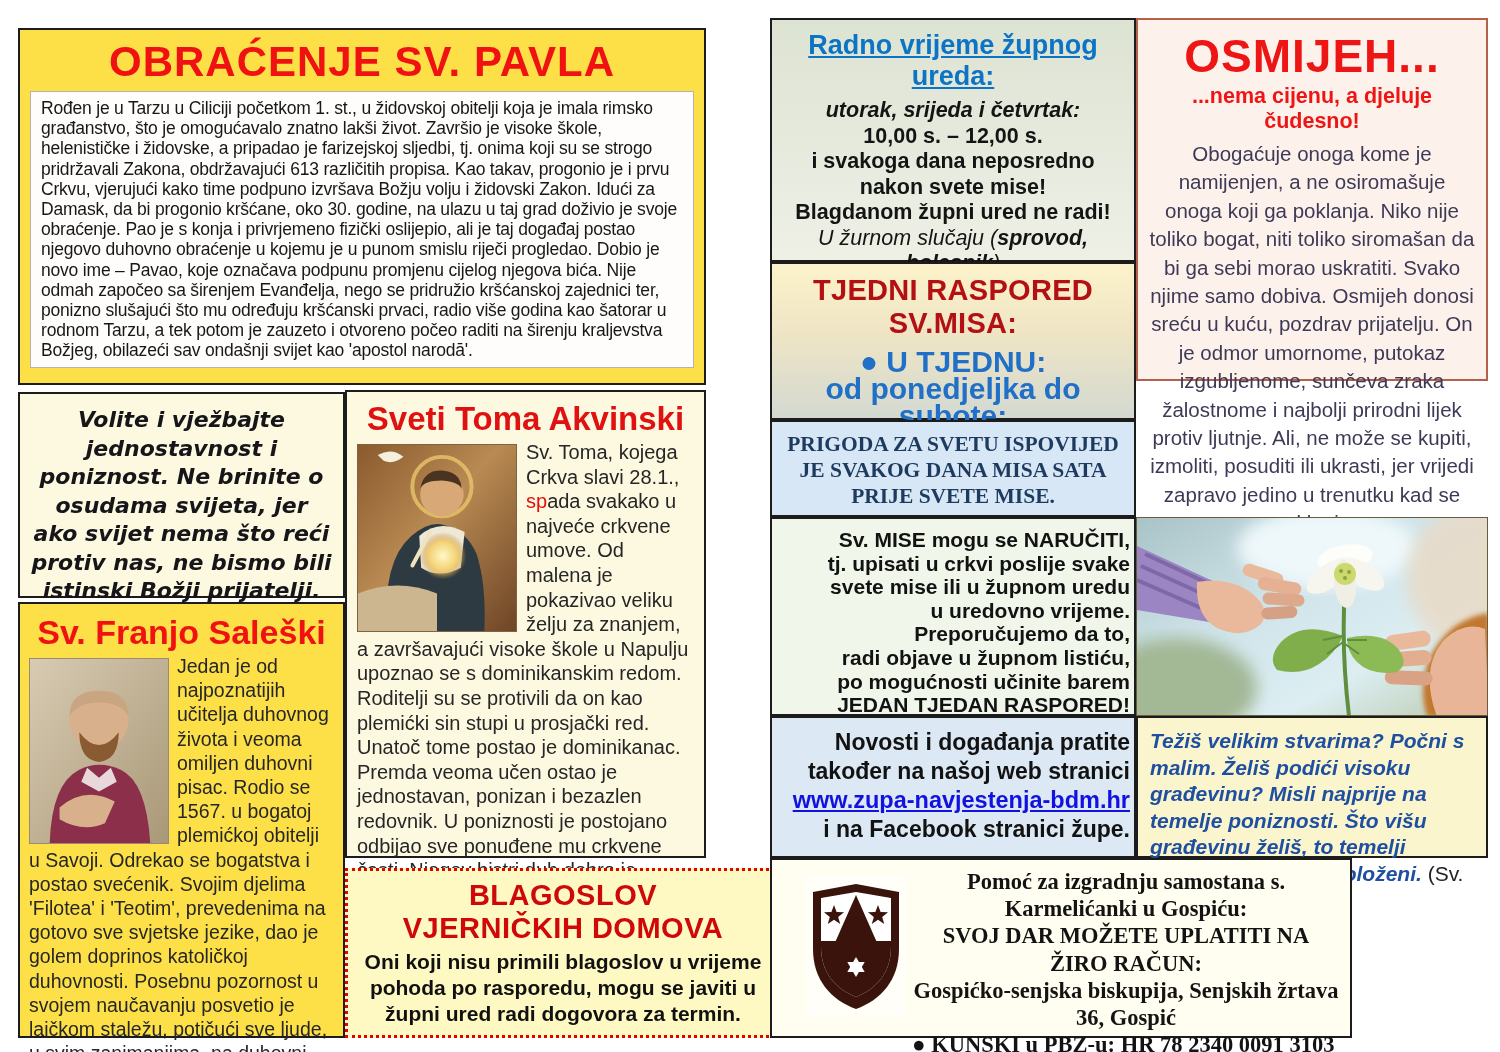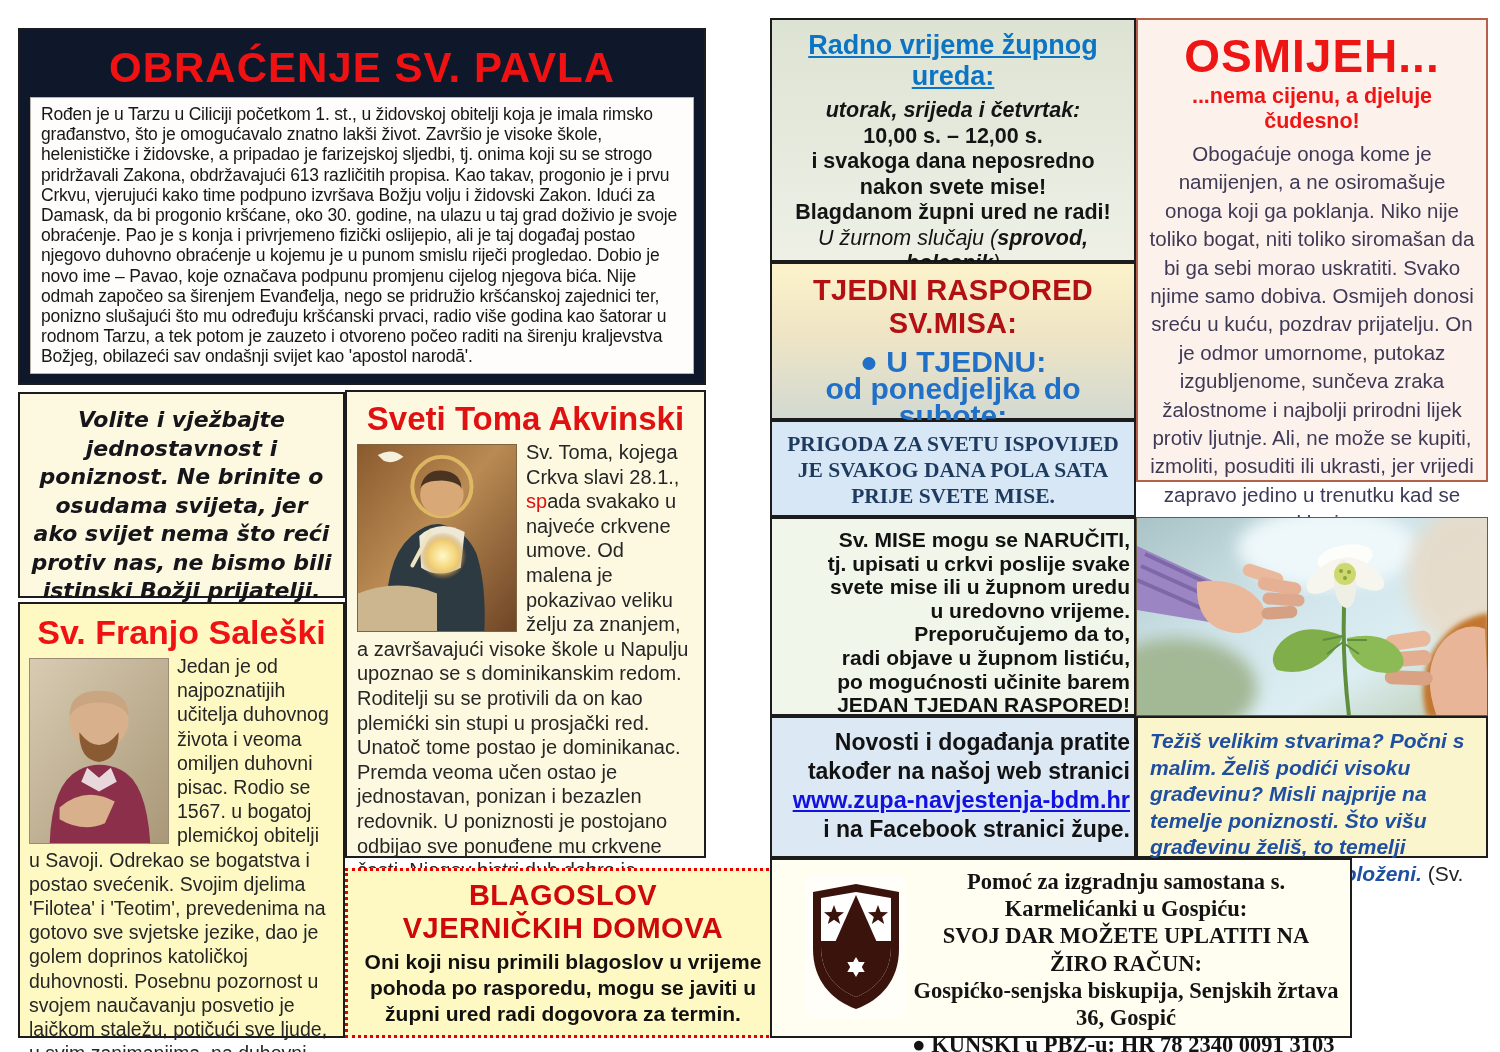--- a/index.html
+++ b/index.html
@@ -1,31 +1,31 @@
 <!DOCTYPE html>
 <html><head>
 <meta charset="utf-8">
 <style>
   * { margin:0; padding:0; box-sizing:border-box; }
   html,body { width:1500px; height:1052px; background:#fff; font-family:"Liberation Sans", sans-serif; }
   .page { position:relative; width:1500px; height:1052px; overflow:hidden; background:#fff; }
   .box { position:absolute; border:2px solid #1c1c1c; }
 
   
-  .obracenje { left:18px; top:28px; width:688px; height:357px; background:#0f172a; padding:12px 10px; }
+  .obracenje { left:18px; top:28px; width:688px; height:357px; background:#fde047; padding:6px 10px; }
   .obracenje h1 { color:#f01212; font-size:42px; font-weight:900; text-align:center; letter-spacing:1px; line-height:52px; }
   .obracenje .panel { background:#fffdfb; border:1px solid #b8b2aa; margin-top:3px; padding:6px 10px;
       font-size:17.5px; line-height:20.2px; letter-spacing:-0.2px; color:#171717; font-weight:500; }
 
   .quotebox { left:18px; top:392px; width:327px; height:206px; background:#fdf8e0; padding:12px 10px; }
   .quotebox .q { font-family:"DejaVu Sans", sans-serif; font-style:italic; font-weight:600;
       font-size:22px; line-height:28.5px; text-align:center; color:#15151a; }
   .quotebox .attr { font-family:"DejaVu Sans", sans-serif; font-size:22px; text-align:center; color:#15151a; margin-top:1px; }
 
-  .franjo { left:18px; top:602px; width:327px; height:436px; background:#fef9c3; padding:6px 9px; }
+  .franjo { left:18px; top:602px; width:327px; height:436px; background:#fde047; padding:6px 9px; }
   .franjo h2 { color:#f01212; font-size:34px; font-weight:900; text-align:center; line-height:44px; }
   .franjo .body { font-size:19.5px; line-height:24.2px; color:#262626; }
   .franjo .portrait { float:left; width:140px; height:186px; margin:4px 8px 2px 0; border:1px solid #9a8a76; }
 
   .toma { left:345px; top:390px; width:361px; height:468px; background:#fdf8e0; padding:6px 10px; }
   .toma h2 { color:#e01111; font-size:33px; font-weight:900; text-align:center; line-height:42px; }
   .toma .body { font-size:20px; line-height:24.6px; color:#262626; }
   .toma .portrait { float:left; width:160px; height:188px; margin:4px 9px 2px 0; border:1px solid #7e6443; }
   .red-sp { color:#e01111; }
 
@@ -50,21 +50,21 @@
   .prigoda .l { font-family:"Liberation Serif", serif; color:#1d3a5f; font-size:21.5px; font-weight:700; line-height:26px; }
 
   .naruciti { left:770px; top:517px; width:366px; height:199px; background:#f0f6ea; padding:9px 4px; text-align:right; }
   .naruciti .l { color:#121212; font-size:21px; font-weight:700; line-height:23.6px; }
 
   .novosti { left:770px; top:716px; width:366px; height:142px; background:#dce8f3; padding:10px 4px; text-align:right; }
   .novosti .l { color:#121212; font-size:23px; font-weight:700; line-height:29px; }
   .novosti a { color:#1212e0; font-weight:700; font-size:23.5px; line-height:29px; text-decoration:underline; }
 
   
-  .osmijeh { left:1136px; top:18px; width:352px; height:464px; background:#fdf1ec; border:2px solid #b4604a; padding:10px 10px; text-align:center; }
+  .osmijeh { left:1136px; top:18px; width:352px; height:363px; background:#fdf1ec; border:2px solid #b4604a; padding:10px 10px; text-align:center; }
   .osmijeh .title { color:#ee1515; font-size:46px; font-weight:900; letter-spacing:1px; line-height:52px; }
   .osmijeh .sub { color:#ee1515; font-size:21.5px; font-weight:800; margin:2px 0 6px; }
   .osmijeh .body { color:#3e3a55; font-size:20.5px; line-height:28.4px; font-weight:500; }
   .osmijeh .redline { color:#e8251f; font-size:20.5px; line-height:28.4px; font-weight:600; }
   .osmijeh .attr { color:#3e3a55; font-size:21px; margin-top:8px; }
 
   .photo { position:absolute; left:1136px; top:517px; width:352px; height:199px; border:1px solid #6c5a3c; overflow:hidden; }
 
   .augustin { left:1136px; top:716px; width:352px; height:142px; background:#fbf5cd; padding:10px 12px; }
   .augustin .q { color:#1f4fa0; font-size:21px; line-height:26.5px; font-weight:700; font-style:italic; }
@@ -164,21 +164,21 @@
   <div class="box tjedni">
     <div class="title">TJEDNI RASPORED SV.MISA:</div>
     <div class="blue">● U TJEDNU:</div>
     <div class="blue">od ponedjeljka do subote:</div>
     <div class="darkred">u 8.00 i u 18 s.</div>
     <div class="darkred"><span>● NEDJELJA: </span><span class="times">8.00, 10.00 i 18.00 s.</span></div>
   </div>
 
   <div class="box prigoda">
     <div class="l">PRIGODA ZA SVETU ISPOVIJED</div>
-    <div class="l">JE SVAKOG DANA POLA SATA</div>
+    <div class="l">JE SVAKOG DANA MISA SATA</div>
     <div class="l">PRIJE SVETE MISE.</div>
   </div>
 
   <div class="box naruciti">
     <div class="l">Sv. MISE mogu se NARUČITI,</div>
     <div class="l">tj. upisati u crkvi poslije svake</div>
     <div class="l">svete mise ili u župnom uredu</div>
     <div class="l">u uredovno vrijeme.</div>
     <div class="l">Preporučujemo da to,</div>
     <div class="l">radi objave u župnom listiću,</div>

